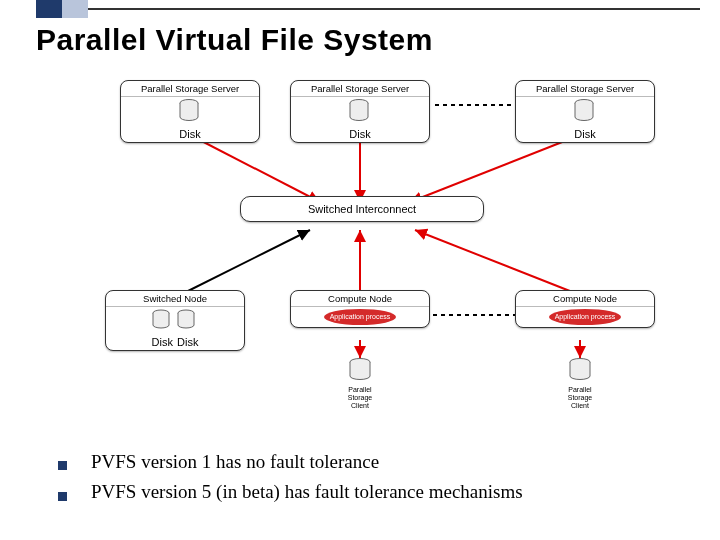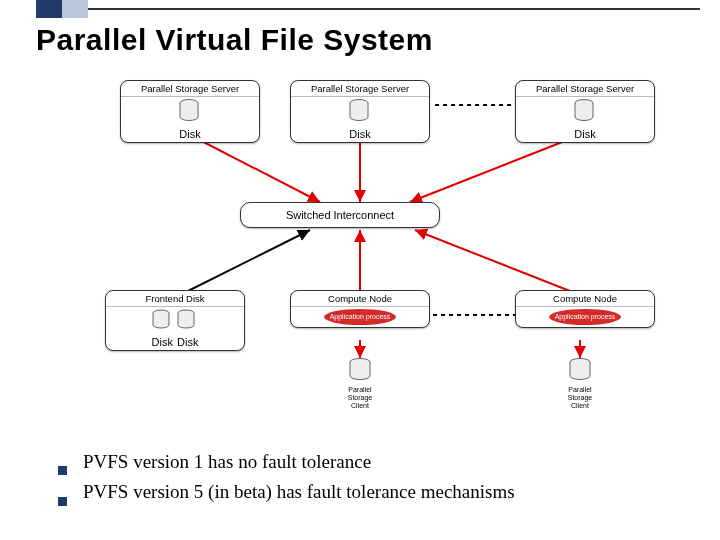--- a/index.html
+++ b/index.html
@@ -15,21 +15,21 @@
 .server-box .hdr{font-size:9.5px;text-align:center;padding:2px 0;border-bottom:1px solid #bbb}
 .server-box .body{display:flex;align-items:center;justify-content:center;gap:4px;padding:2px 4px}
 .cyl{display:inline-block;position:relative}
 .cyl svg{position:static}
 .cyl-label{font-size:11px;text-align:center;margin-top:1px}
 .switch-box{position:absolute;border:1px solid #333;border-radius:10px;background:#fff;font-size:11px;text-align:center;padding:6px 30px;box-shadow:0 1px 2px rgba(0,0,0,0.3)}
 .app-pill{display:inline-block;background:#d42a2a;color:#fff;border-radius:50%/50%;font-size:7px;line-height:8px;text-align:center;padding:4px 6px}
 .psc{position:absolute;width:42px;font-size:7px;text-align:center;line-height:8px}
 .psc .cyl{display:block;margin:0 auto 2px}
 .bullets{position:absolute;left:58px;bottom:30px;right:40px;font-family:Georgia,serif;font-size:19px;line-height:1.4}
-.bullets .row{display:flex;align-items:flex-end;gap:16px;margin-bottom:4px}
+.bullets .row{display:flex;align-items:center;gap:24px;margin-bottom:4px}
 .bullets .sq{width:9px;height:9px;background:#1f3a6b;margin-top:7px;flex:none}
 </style>
 </head>
 <body>
 
 <div class="top-accent">
   <div class="ta-dark"></div>
   <div class="ta-light"></div>
   <div class="ta-line"></div>
 </div>
@@ -101,24 +101,24 @@
       <span class="cyl">
         <svg width="20" height="24">
             <ellipse cx="10" cy="4" rx="9" ry="3.5" fill="#eee" stroke="#666"></ellipse>
             <path d="M1 4v14a9 3.5 0 0 0 18 0V4" fill="#eee" stroke="#666"></path>
           </svg>
         <div class="cyl-label">Disk</div>
       </span>
     </div>
   </div>
 
-  <div class="switch-box" style="left:180px;top:122px;width:200px">Switched Interconnect</div>
+  <div class="switch-box" style="left:180px;top:116px;width:244px">Switched Interconnect</div>
 
   <div class="server-box" style="left:45px;top:210px;width:140px">
-    <div class="hdr">Frontend Disk</div>
+    <div class="hdr">Switched Node</div>
     <div class="body">
       <span class="cyl">
         <svg width="18" height="22">
             <ellipse cx="9" cy="4" rx="8" ry="3" fill="#eee" stroke="#666"></ellipse>
             <path d="M1 4v12a8 3 0 0 0 16 0V4" fill="#eee" stroke="#666"></path>
           </svg>
         <div class="cyl-label">Disk</div>
       </span>
       <span class="cyl">
         <svg width="18" height="22">

